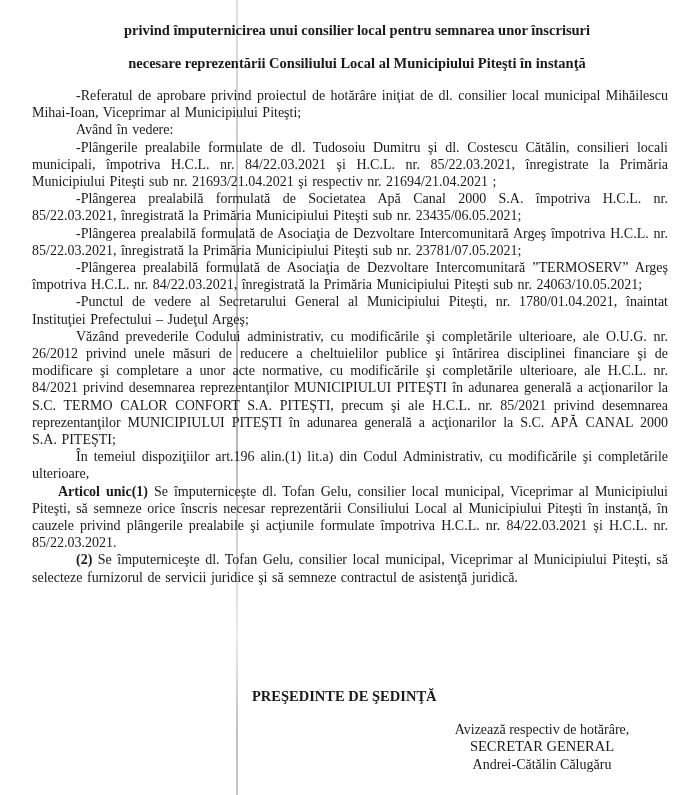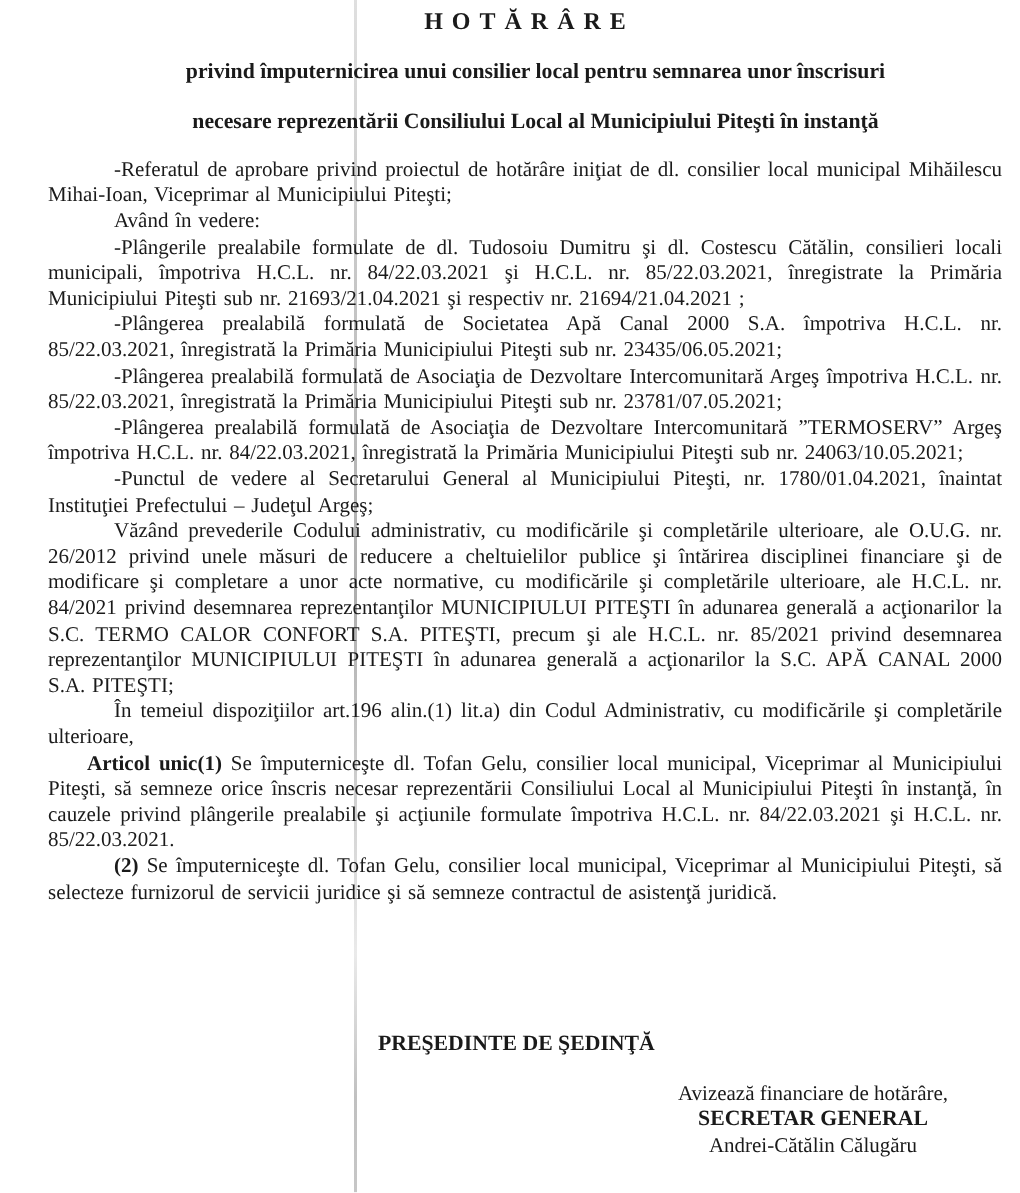--- a/index.html
+++ b/index.html
@@ -73,21 +73,21 @@
   .approval-block {
     position: absolute;
     left: 418px;
     top: 721px;
     width: 248px;
     text-align: center;
     font-size: 14px;
     line-height: 17.4px;
   }
   .approval-secretary {
-    font-weight: bold;
+    font-weight: normal;
     font-size: 14.5px;
   }
   .scan-line {
     position: absolute;
     left: 236px;
     top: 0;
     width: 2px;
     height: 795px;
     background: linear-gradient(
       to bottom,
@@ -104,21 +104,20 @@
 </style>
 </head>
 <body>
 
 <div class="page">
 
   <div class="scan-line"></div>
 
   <div class="doc">
 
-    <p class="title">HOTĂRÂRE</p>
     <p class="subtitle">privind împuternicirea unui consilier local pentru semnarea unor înscrisuri</p>
     <p class="subtitle">necesare reprezentării Consiliului Local al Municipiului Piteşti în instanţă</p>
 
     <div class="body-text">
       <p class="para">-Referatul de aprobare privind proiectul de hotărâre iniţiat de dl. consilier local municipal Mihăilescu Mihai-Ioan, Viceprimar al Municipiului Piteşti;</p>
       <p class="para">Având în vedere:</p>
       <p class="para">-Plângerile prealabile formulate de dl. Tudosoiu Dumitru şi dl. Costescu Cătălin, consilieri locali municipali, împotriva H.C.L. nr. 84/22.03.2021 şi H.C.L. nr. 85/22.03.2021, înregistrate la Primăria Municipiului Piteşti sub nr. 21693/21.04.2021 şi respectiv nr. 21694/21.04.2021 ;</p>
       <p class="para">-Plângerea prealabilă formulată de Societatea Apă Canal 2000 S.A. împotriva H.C.L. nr. 85/22.03.2021, înregistrată la Primăria Municipiului Piteşti sub nr. 23435/06.05.2021;</p>
       <p class="para">-Plângerea prealabilă formulată de Asociaţia de Dezvoltare Intercomunitară Argeş împotriva H.C.L. nr. 85/22.03.2021, înregistrată la Primăria Municipiului Piteşti sub nr. 23781/07.05.2021;</p>
       <p class="para">-Plângerea prealabilă formulată de Asociaţia de Dezvoltare Intercomunitară ”TERMOSERV” Argeş împotriva H.C.L. nr. 84/22.03.2021, înregistrată la Primăria Municipiului Piteşti sub nr. 24063/10.05.2021;</p>
@@ -131,18 +130,18 @@
     <div>
       <p class="para article-first"><b>Articol unic</b><b>(1)</b><span> Se împuterniceşte dl. Tofan Gelu, consilier local municipal, Viceprimar al Municipiului Piteşti, să semneze orice înscris necesar reprezentării Consiliului Local al Municipiului Piteşti în instanţă, în cauzele privind plângerile prealabile şi acţiunile formulate împotriva H.C.L. nr. 84/22.03.2021 şi H.C.L. nr. 85/22.03.2021.</span></p>
       <p class="para"><b>(2)</b><span> Se împuterniceşte dl. Tofan Gelu, consilier local municipal, Viceprimar al Municipiului Piteşti, să selecteze furnizorul de servicii juridice şi să semneze contractul de asistenţă juridică.</span></p>
     </div>
 
   </div>
 
   <div class="president">PREŞEDINTE DE ŞEDINŢĂ</div>
 
   <div class="approval-block">
-    <div>Avizează financiare de hotărâre,</div>
+    <div>Avizează respectiv de hotărâre,</div>
     <div class="approval-secretary">SECRETAR GENERAL</div>
     <div>Andrei-Cătălin Călugăru</div>
   </div>
 
 </div>
 
 </body></html>

